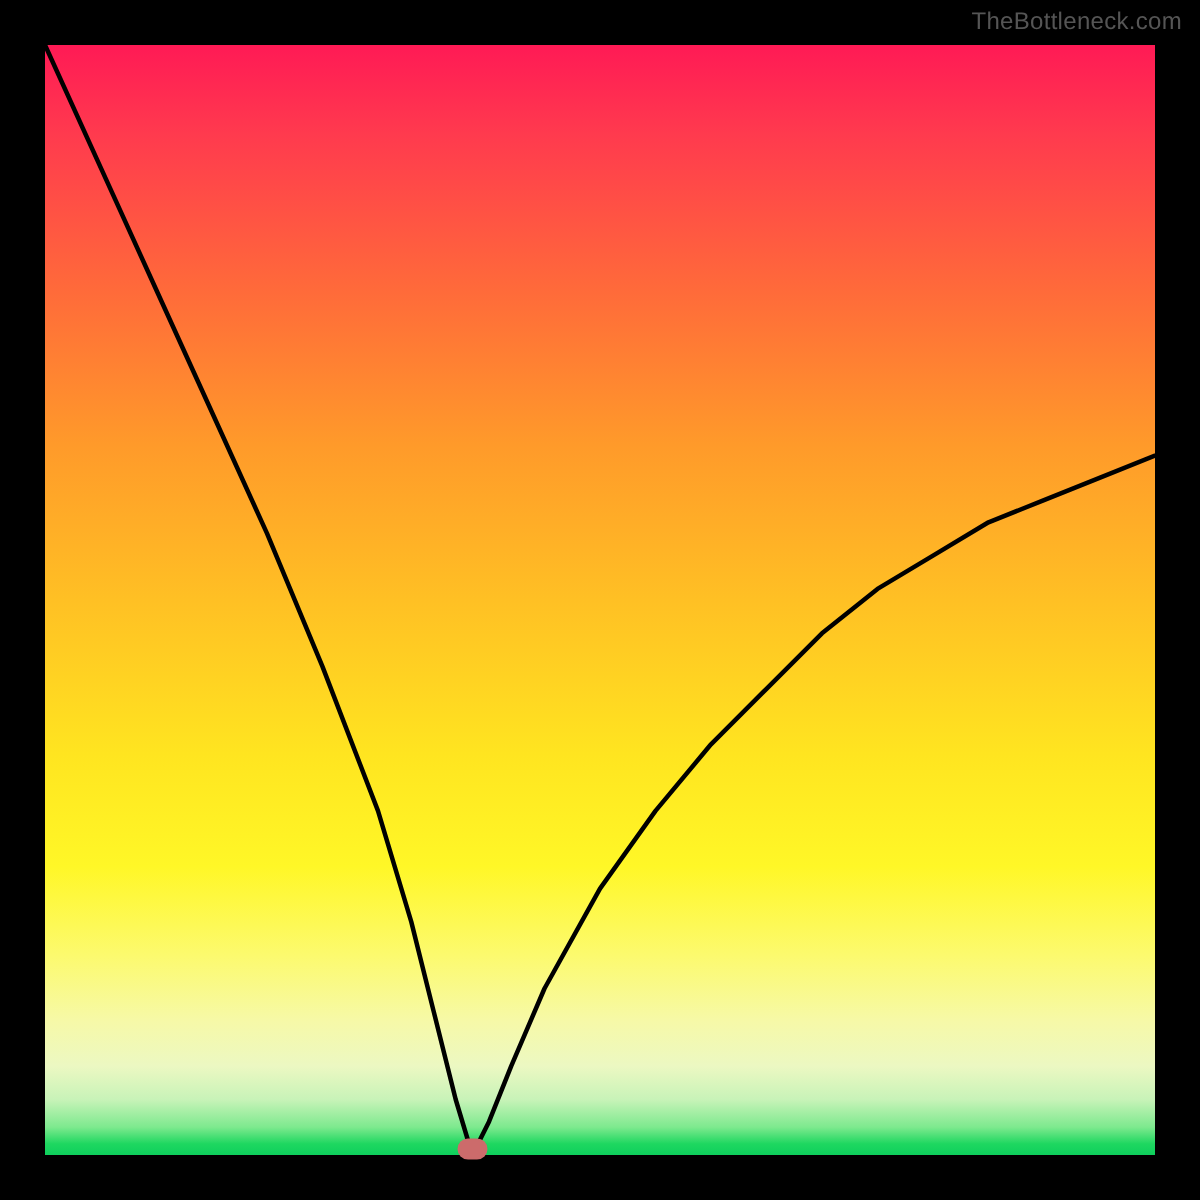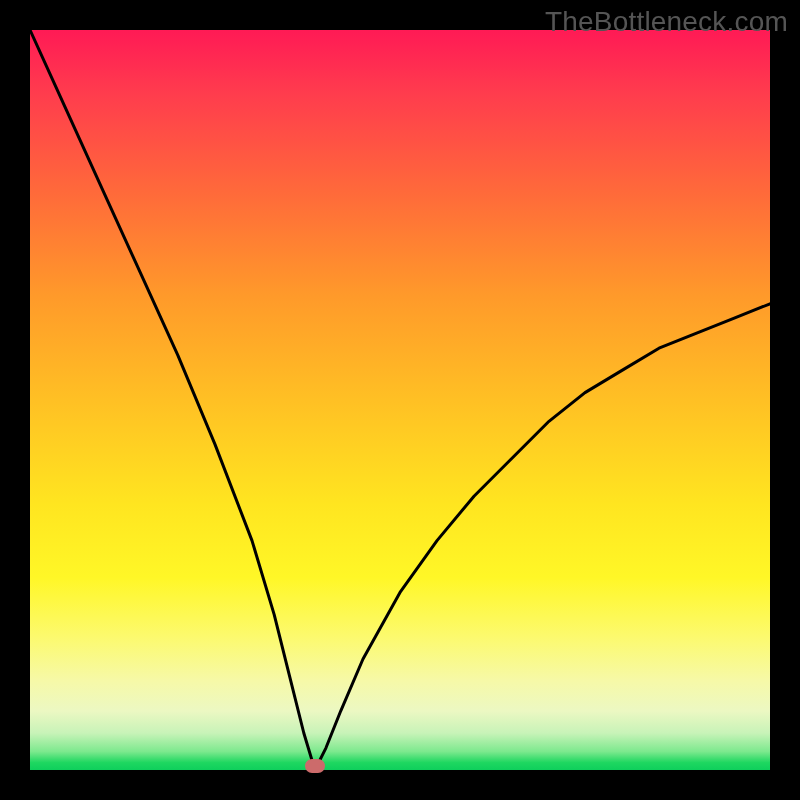--- a/index.html
+++ b/index.html
@@ -15,21 +15,21 @@
     position: relative;
     width: 800px;
     height: 800px;
     background: #000;
   }
   .watermark {
     position: absolute;
     top: 6px;
     right: 12px;
     color: #555;
-    font-size: 28px;
+    font-size: 16px;
     font-weight: 500;
     letter-spacing: 0.2px;
     z-index: 50;
   }
   .plot {
     position: absolute;
     left: 30px;
     top: 30px;
     width: 740px;
     height: 740px;

